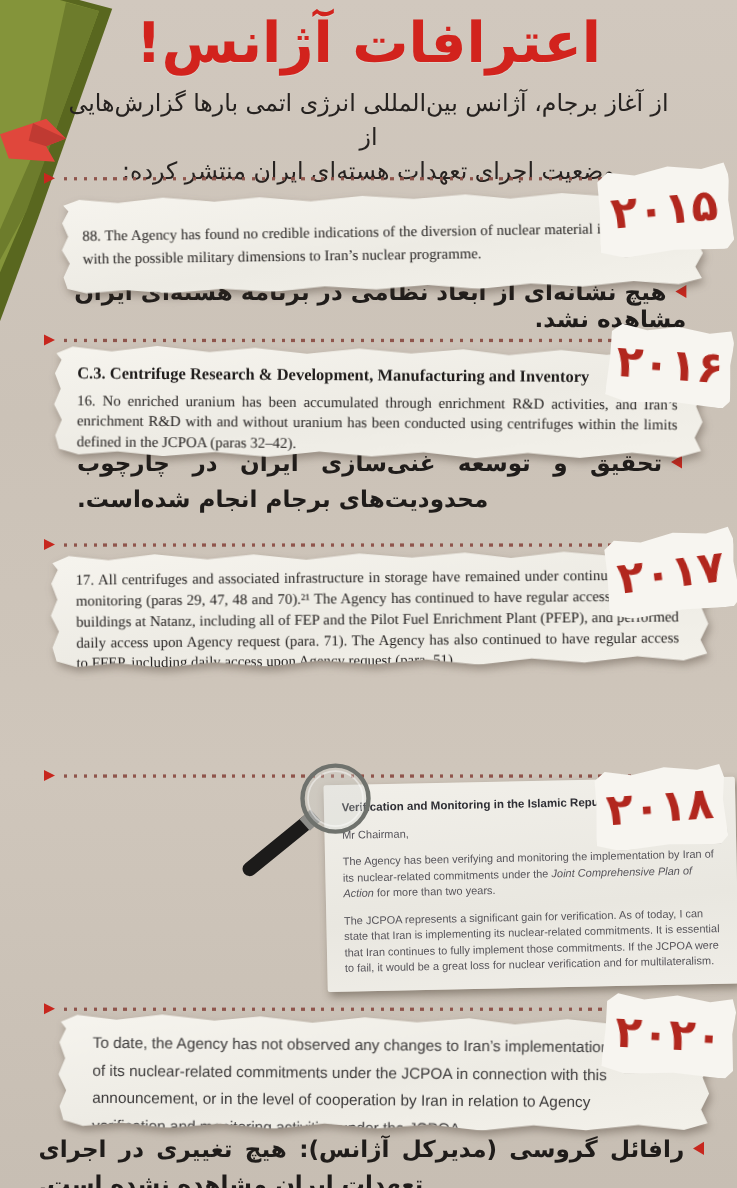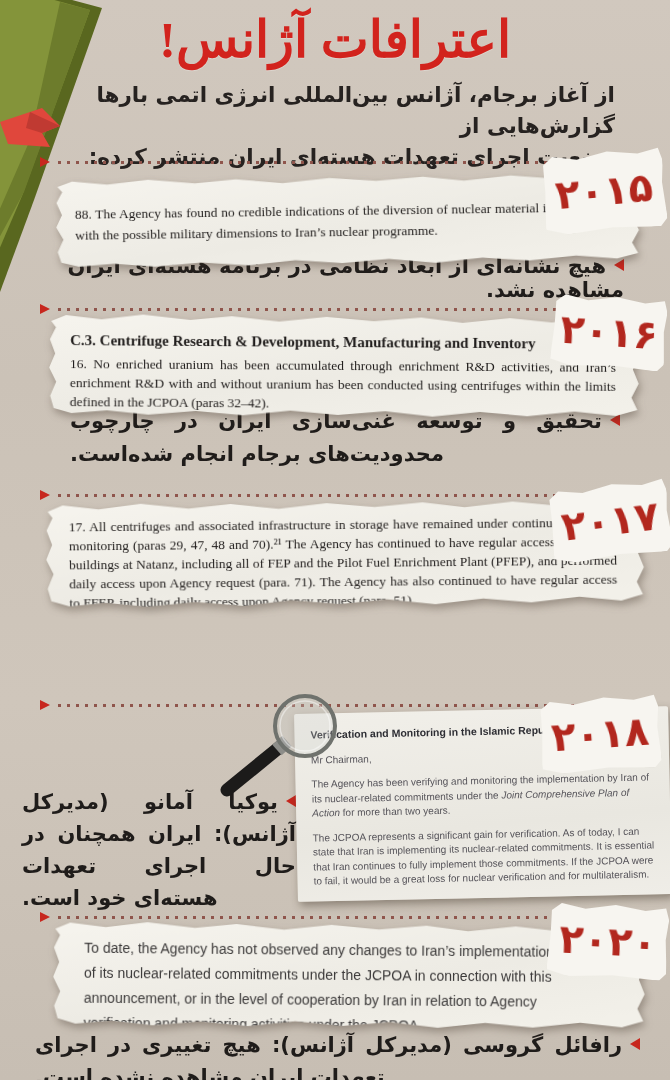--- a/index.html
+++ b/index.html
@@ -8,25 +8,25 @@
     background:linear-gradient(180deg,#d1c8be 0%,#cbc2b7 35%,#cfc6bb 65%,#c7beb3 100%);
     font-family:"DejaVu Sans",sans-serif;
   }
   
   .book{position:absolute;left:0;top:0;z-index:1;}
   .magnifier{position:absolute;left:195px;top:686px;z-index:8;pointer-events:none;}
   
   .title{
     position:absolute;top:10px;left:0;right:0;text-align:center;direction:rtl;
     font-size:51px;font-weight:bold;color:#d2231d;letter-spacing:-1px;
-    text-shadow:0 1px 0 rgba(255,255,255,.25);z-index:2;font-family:Liberation Serif, serif;
+    text-shadow:0 1px 0 rgba(255,255,255,.25);z-index:2;
   }
   .subtitle{
-    position:absolute;top:79px;left:55px;right:55px;text-align:right;direction:rtl;
-    font-size:21.5px;font-weight:bold;color:#262220;line-height:31px;z-index:2;
+    position:absolute;top:79px;left:55px;right:55px;text-align:center;direction:rtl;
+    font-size:21.5px;font-weight:normal;color:#262220;line-height:31px;z-index:2;
   }
   
   .sep{position:absolute;left:40px;width:566px;height:10px;display:flex;align-items:center;z-index:2;}
   .tri-r{width:0;height:0;border-top:5px solid transparent;border-bottom:5px solid transparent;
          border-left:10px solid #c7271e;margin-right:8px;flex:0 0 auto;}
   .dots{flex:1 1 auto;height:3px;
         background:repeating-linear-gradient(90deg,#8f554c 0 3px,transparent 3px 9px);}
   
   .clipwrap{position:absolute;filter:drop-shadow(2px 4px 4px rgba(60,48,36,.38));z-index:3;}
   .torn{
@@ -149,23 +149,20 @@
   </div>
   <div class="year-tag" style="left:540px;top:697px;width:120px;height:74px;transform:rotate(-4deg)">
     <span>۲۰۱۸</span>
   </div>
   <svg class="magnifier" width="170" height="125" viewBox="0 0 170 125">
     <line x1="86" y1="60" x2="32" y2="104" stroke="#1c1b1a" stroke-width="13" stroke-linecap="round"></line>
     <line x1="92" y1="55" x2="82" y2="64" stroke="#8d8d89" stroke-width="14"></line>
     <circle cx="110" cy="40" r="30" fill="rgba(205,210,203,0.28)" stroke="#6f726d" stroke-width="4"></circle>
     <circle cx="110" cy="40" r="25" fill="none" stroke="rgba(255,255,255,0.45)" stroke-width="1.5"></circle>
   </svg>
-  <div class="caption" style="left:22px;top:786px;width:274px;line-height:32px">
-    <span class="tri-l"></span><span>یوکیا آمانو (مدیرکل آژانس): ایران همچنان در حال اجرای تعهدات هسته‌ای خود است.</span>
-  </div>
 
   <div class="sep" style="top:912px">
     <span class="tri-r"></span>
     <span class="dots"></span>
   </div>
   <div class="clipwrap" style="left:52px;top:923px;width:594px;height:104px;transform:rotate(0.5deg)">
     <div class="torn sans-clip" style="padding:15px 90px 0 32px;box-sizing:border-box;font-size:14px;line-height:25px">
       <span>To date, the Agency has not observed any changes to Iran’s implementation of its nuclear-related commitments under the JCPOA in connection with this announcement, or in the level of cooperation by Iran in relation to Agency verification and monitoring activities under the JCPOA.</span>
     </div>
   </div>

